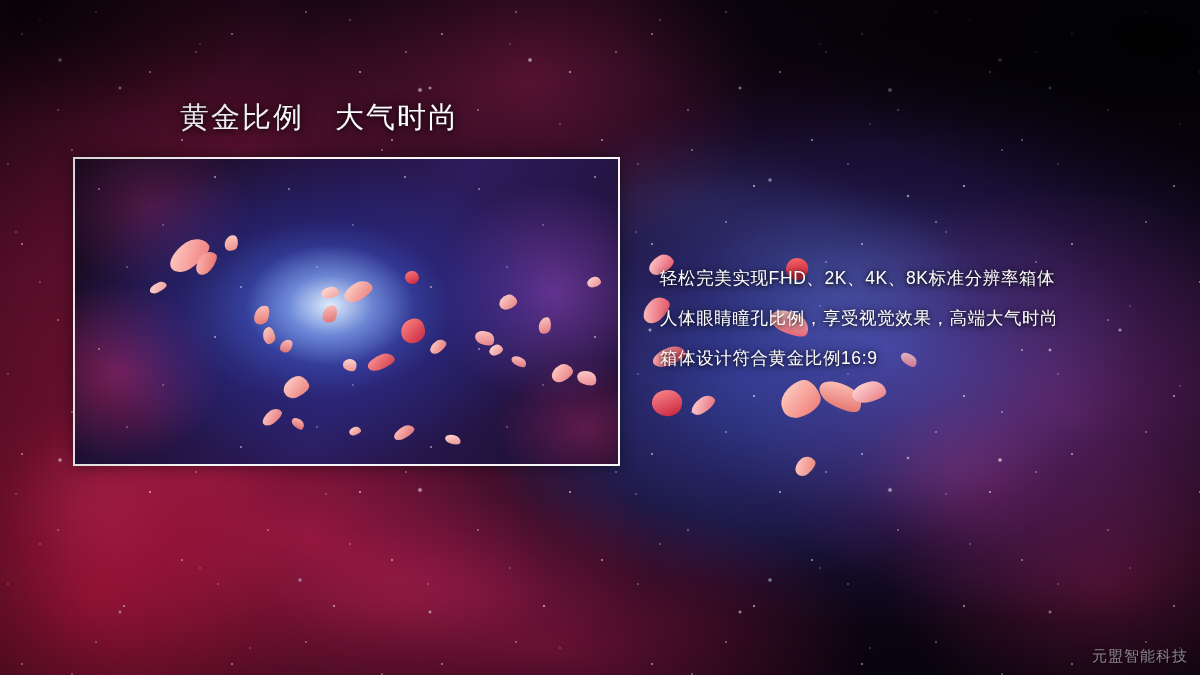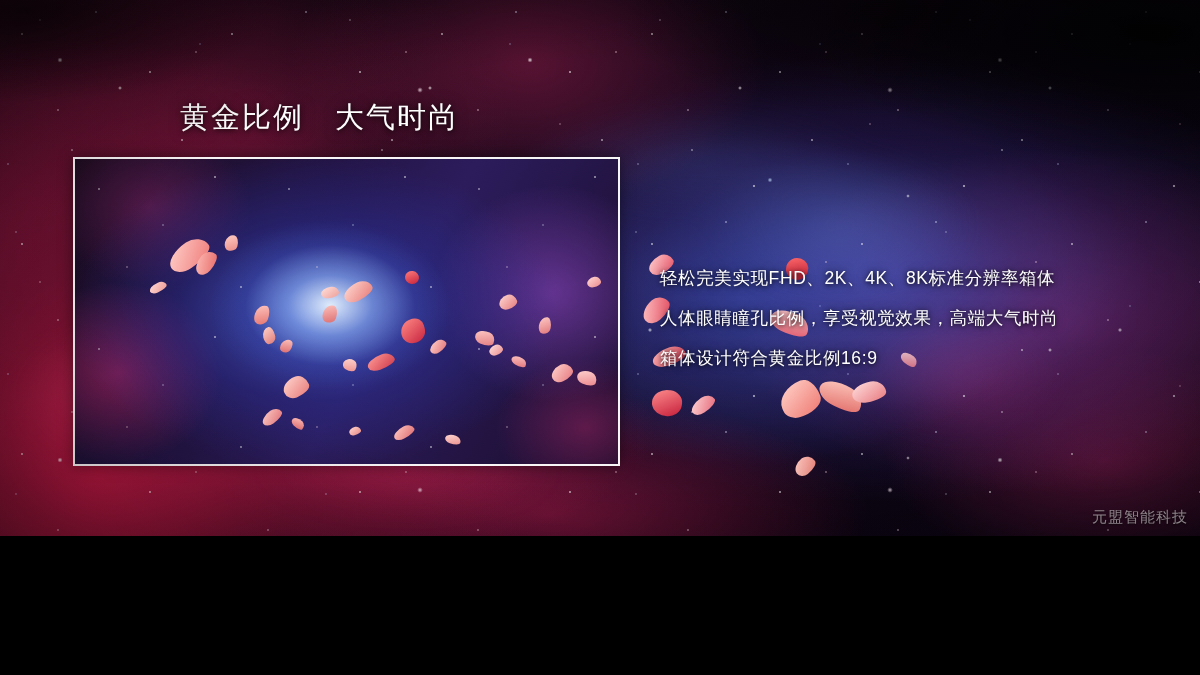--- a/index.html
+++ b/index.html
@@ -2,21 +2,21 @@
 <html><head>
 <meta charset="utf-8">
 <style>
   html,body{margin:0;padding:0;background:#000;}
   body{
     font-family:"Liberation Sans","DejaVu Sans",sans-serif;
     -webkit-font-smoothing:antialiased;
   }
   #slide{
     position:relative;
-    width:1200px;height:536px;
+    width:1200px;height:675px;
     overflow:hidden;
     background:#4d7c0f;
   }
 
   
   .bg-layer{position:absolute;inset:0;pointer-events:none;}
 
   .bg-base{
     background:
       radial-gradient(circle at 8% 88%, rgba(214,26,72,.78) 0%, rgba(168,22,64,.45) 16%, rgba(60,8,28,0) 36%),

